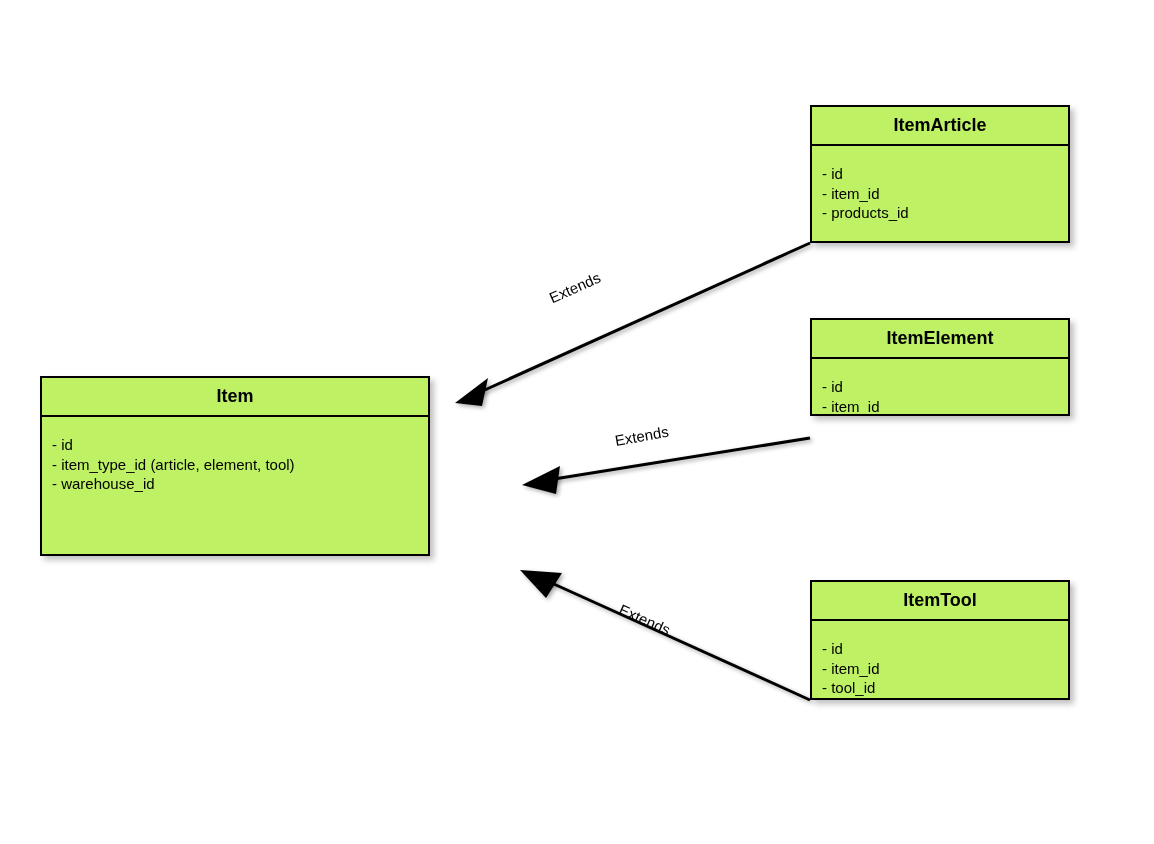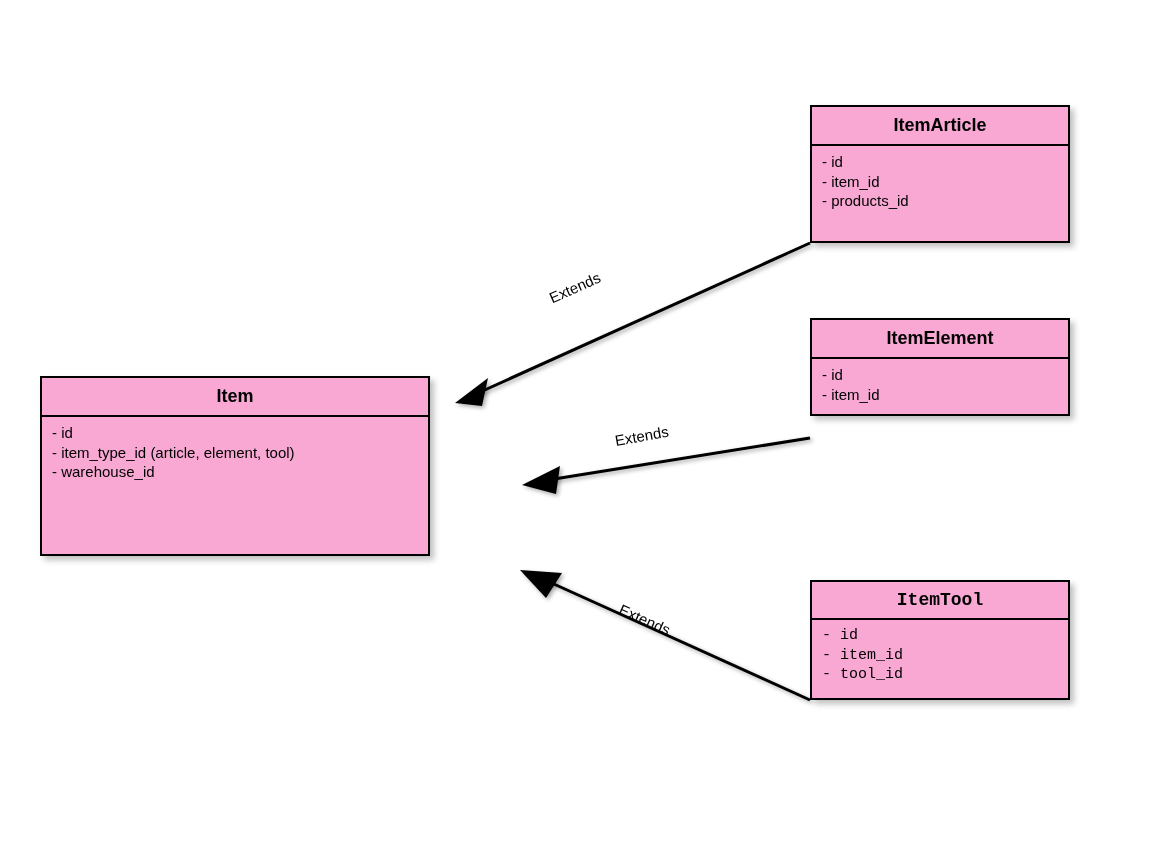--- a/index.html
+++ b/index.html
@@ -5,35 +5,36 @@
     * { margin: 0; padding: 0; box-sizing: border-box; }
     body {
       width: 1154px;
       height: 844px;
       background: #ffffff;
       font-family: Arial, Helvetica, sans-serif;
       position: relative;
     }
     .class-box {
       position: absolute;
-      background: #f9a8d4;
+      background: #bef264;
       border: 2px solid #000000;
       box-shadow: 4px 4px 6px rgba(0,0,0,0.25);
     }
     .class-title {
       font-weight: bold;
       text-align: center;
       padding: 8px 6px;
       border-bottom: 2px solid #000000;
       font-size: 18px;
     }
     .class-body {
       padding: 6px 10px 10px 10px;
       font-size: 15px;
       line-height: 1.3;
+      margin-top: 12px;
     }
     .attr { white-space: nowrap; }
     svg.overlay {
       position: absolute;
       left: 0; top: 0;
       width: 1154px; height: 844px;
       pointer-events: none;
     }
     .edge-label {
       position: absolute;
@@ -64,21 +65,21 @@
 </div>
 
 <div class="class-box" style="left:810px; top:318px; width:260px; height:98px;">
   <div class="class-title">ItemElement</div>
   <div class="class-body">
     <div class="attr">- id</div>
     <div class="attr">- item_id</div>
   </div>
 </div>
 
-<div class="class-box" style="left:810px; top:580px; width:260px; height:120px;font-family:Liberation Mono, monospace;">
+<div class="class-box" style="left:810px; top:580px; width:260px; height:120px;">
   <div class="class-title">ItemTool</div>
   <div class="class-body">
     <div class="attr">- id</div>
     <div class="attr">- item_id</div>
     <div class="attr">- tool_id</div>
   </div>
 </div>
 
 <svg class="overlay">
   <defs>

